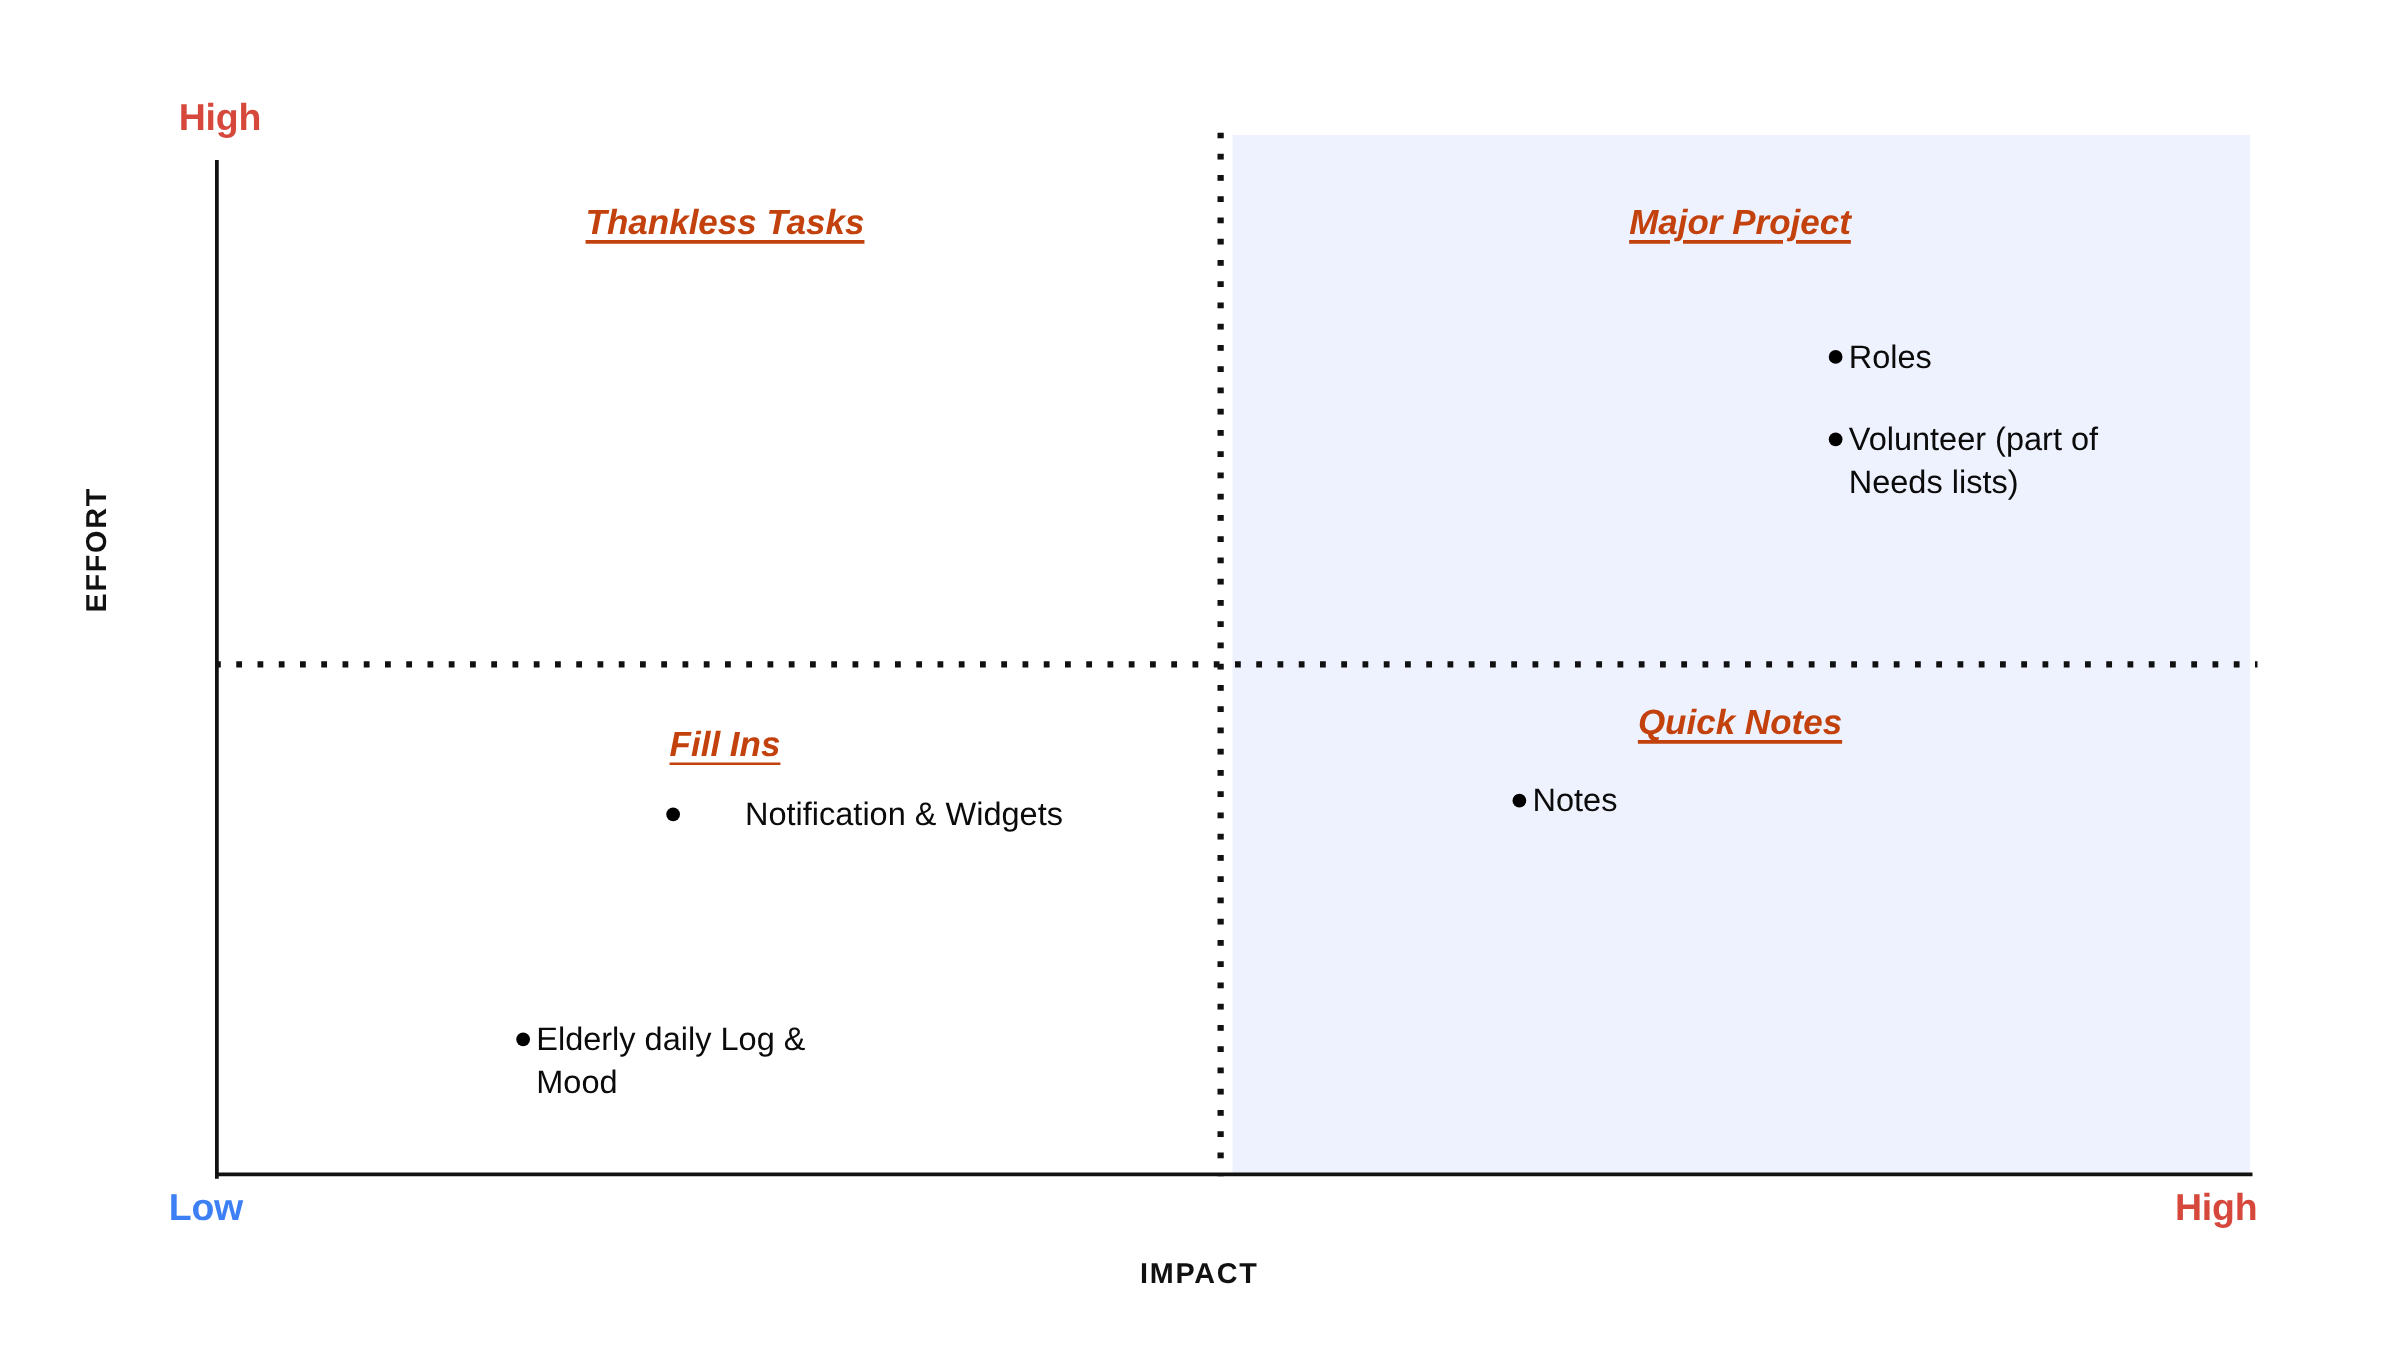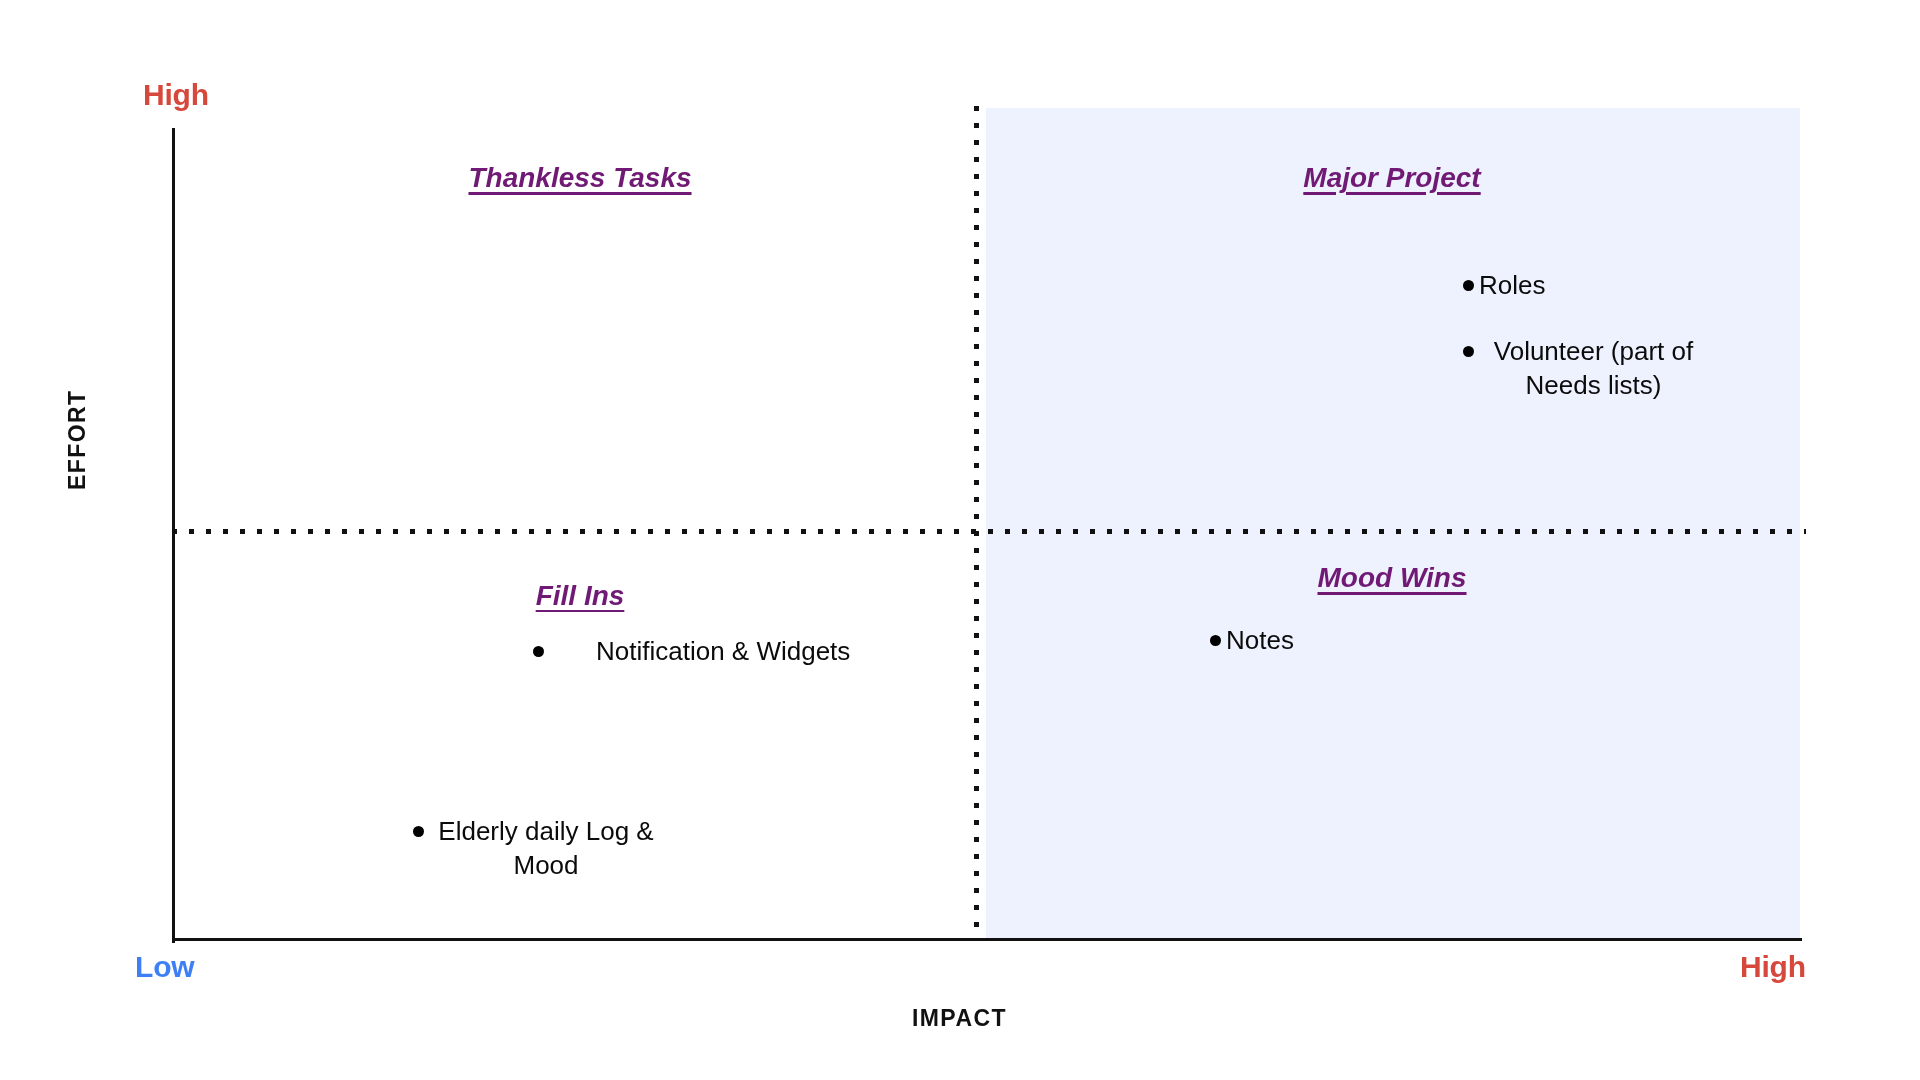--- a/index.html
+++ b/index.html
@@ -115,21 +115,21 @@
     left: 64px;
     top: 490px;
     transform: rotate(-90deg);
     transform-origin: left top;
   }
   .quadrant-title {
     position: absolute;
     font-weight: bold;
     font-style: italic;
     font-size: 28px;
-    color: #701a75;
+    color: #c2410c;
     text-decoration: underline;
     text-decoration-thickness: 3px;
     text-underline-offset: 5px;
     white-space: nowrap;
     transform: translateX(-50%);
   }
   #title-thankless { left: 580px;  top: 162px; }
   #title-major     { left: 1392px; top: 162px; }
   #title-fillins   { left: 580px;  top: 580px; text-decoration: underline; }
   #title-quickwins { left: 1392px; top: 562px; }
@@ -146,21 +146,21 @@
   .bullet-dot {
     display: inline-block;
     width: 11px;
     height: 11px;
     min-width: 11px;
     border-radius: 50%;
     background: #000000;
     margin-top: 12px;
     margin-right: 5px;
   }
-  .bullet-text { display: inline-block; text-align: center; }
+  .bullet-text { display: inline-block; }
 
   #item-roles        { left: 1463px; top: 268px; width: 320px; }
   #item-volunteer    { left: 1463px; top: 334px; width: 245px; }
   #item-notes        { left: 1210px; top: 623px; width: 260px; }
   #item-needlist     { left: 1463px; top: 687px; width: 300px; }
   #item-notification { left: 533px;  top: 634px; width: 330px; gap: 47px; }
   #item-elderly      { left: 413px;  top: 814px; width: 250px; }
 </style>
 </head>
 <body>
@@ -180,21 +180,21 @@
   <div class="axis-end-label" id="label-effort-high">High</div>
   <div class="axis-end-label" id="label-impact-low">Low</div>
   <div class="axis-end-label" id="label-impact-high">High</div>
 
   <div class="axis-title" id="axis-title-impact">IMPACT</div>
   <div class="axis-title" id="axis-title-effort">EFFORT</div>
 
   <div class="quadrant-title" id="title-thankless">Thankless Tasks</div>
   <div class="quadrant-title" id="title-major">Major Project</div>
   <div class="quadrant-title" id="title-fillins">Fill Ins</div>
-  <div class="quadrant-title" id="title-quickwins">Mood Wins</div>
+  <div class="quadrant-title" id="title-quickwins">Quick Notes</div>
 
   <div class="bullet-item" id="item-roles">
     <span class="bullet-dot"></span>
     <span class="bullet-text">Roles</span>
   </div>
   <div class="bullet-item" id="item-volunteer">
     <span class="bullet-dot"></span>
     <span class="bullet-text">Volunteer (part of Needs lists)</span>
   </div>
 

